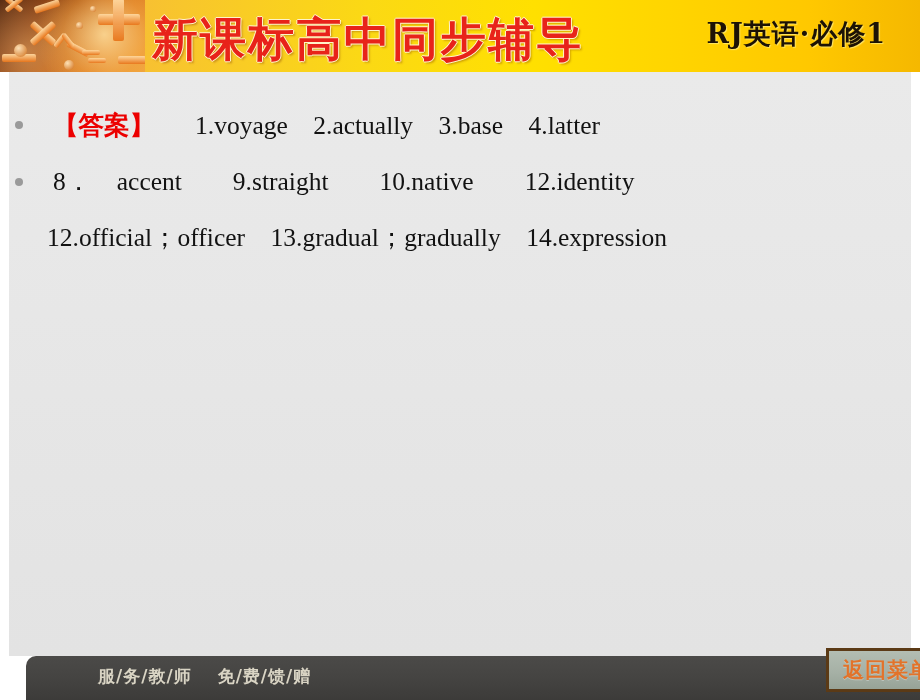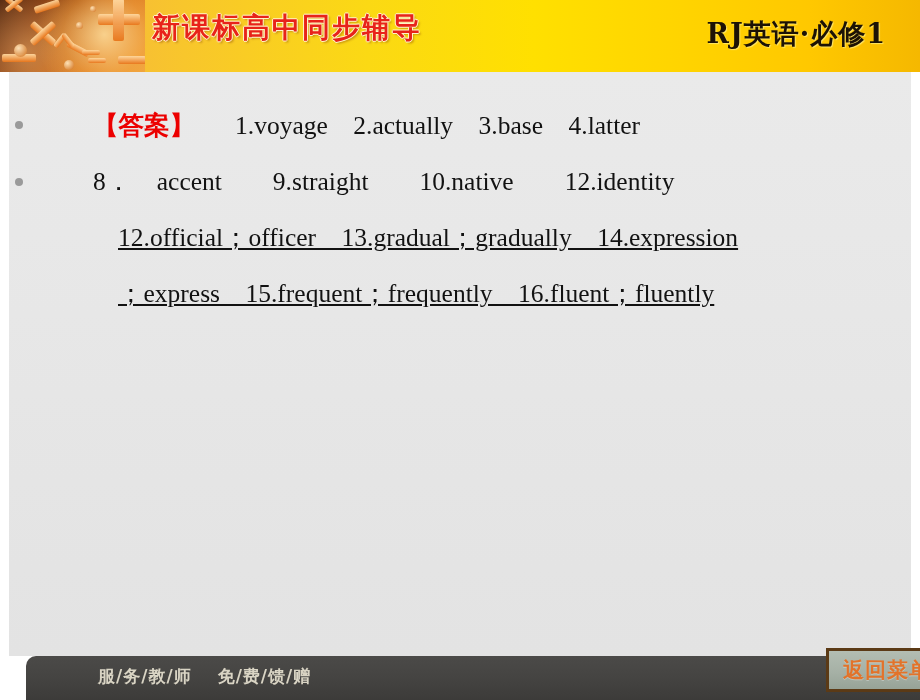--- a/index.html
+++ b/index.html
@@ -61,21 +61,21 @@
     border-radius: 50%;
     background: radial-gradient(circle at 35% 32%, #ffe6bd, #cf6a12);
   }
 
   #header-title {
     position: absolute;
     left: 152px;
     top: 9px;
     font-family: "DejaVu Serif", "Liberation Serif", serif;
     font-weight: bold;
-    font-size: 28px;
+    font-size: 46px;
     letter-spacing: 2px;
     color: #e8231a;
     text-shadow:
        1px 0 0 #fff4c8,
       -1px 0 0 #fff4c8,
        0 1px 0 #fff4c8,
        0 -1px 0 #fff4c8,
        2px 2px 2px rgba(120,50,0,.35);
     white-space: nowrap;
   }
@@ -114,30 +114,29 @@
 
   #content {
     position: absolute;
     left: 0;
     top: 28px;
     width: 902px;
   }
 
   .line {
     position: relative;
-    padding-left: 84px;
+    padding-left: 44px;
     margin: 0 0 6px 0;
     font-size: 25.5px;
     line-height: 50px;
     color: #121212;
     white-space: nowrap;
   }
   .line.nobullet {
-    padding-left: 109px;
-    text-decoration: underline;
+    padding-left: 38px;
   }
   .bullet {
     position: absolute;
     left: 6px;
     top: 21px;
     width: 8px;
     height: 8px;
     border-radius: 50%;
     background: #9a9a9a;
   }
@@ -249,23 +248,20 @@
 
         <div class="line">
           <span class="bullet"></span>
           <span>8．　accent　　9.straight　　10.native　　12.identity</span>
         </div>
 
         <div class="line nobullet">
           <span>12.official；officer　13.gradual；gradually　14.expression</span>
         </div>
 
-        <div class="line nobullet">
-          <span>；express　15.frequent；frequently　16.fluent；fluently</span>
-        </div>
 
       </div>
     </div>
   </div>
 
   <div id="footer">
     <div id="footer-slogan">
       <span>服/务/教/师</span><span class="sl-gap"></span><span>免/费/馈/赠</span>
     </div>
 

